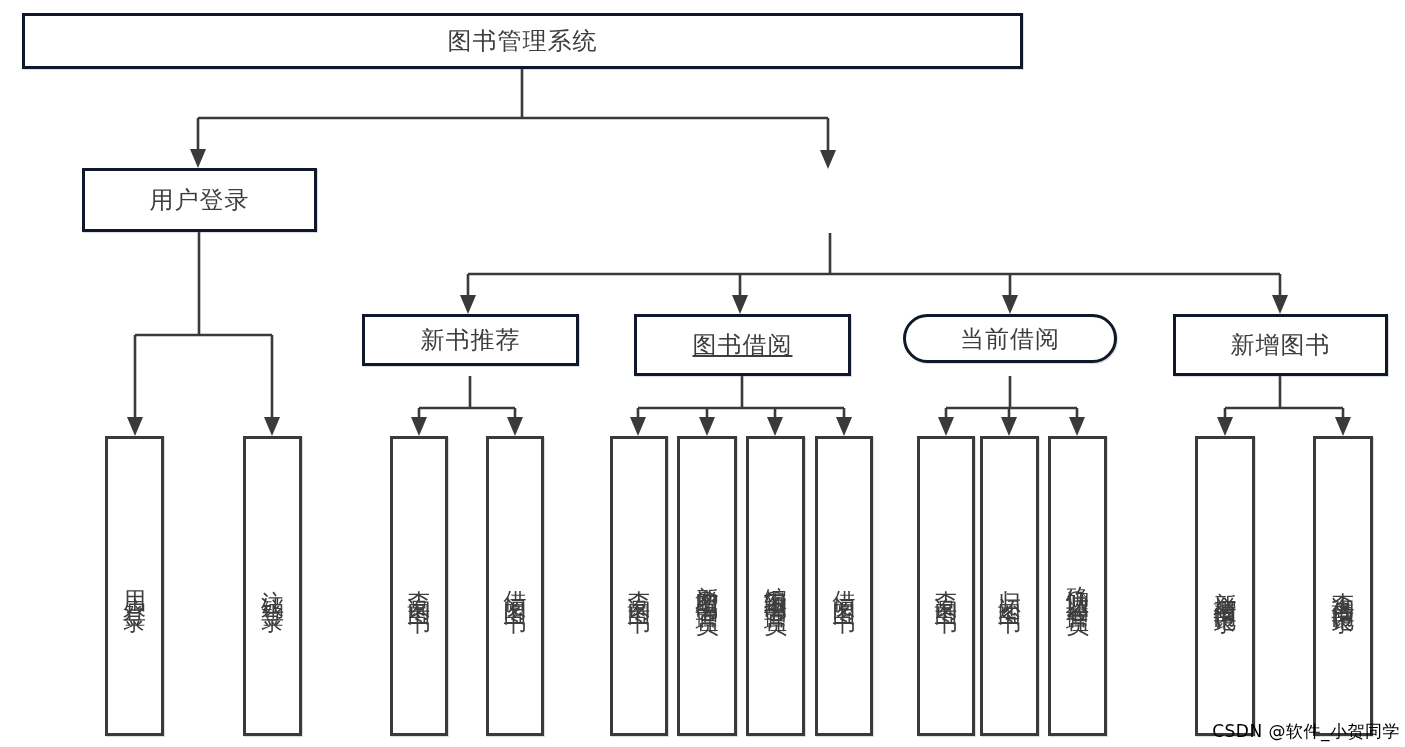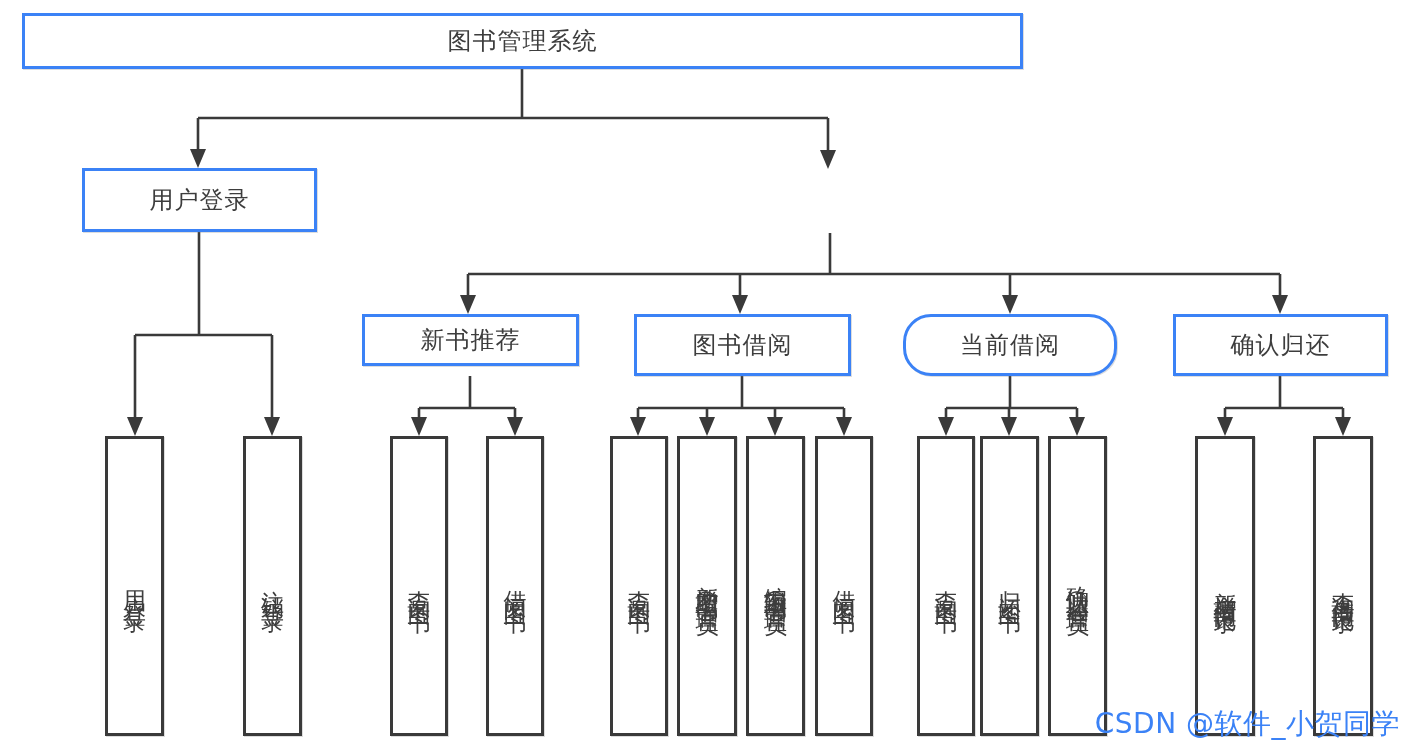--- a/index.html
+++ b/index.html
@@ -14,21 +14,21 @@
     background: #ffffff;
   }
   .connectors {
     position: absolute; left: 0; top: 0;
     width: 1405px; height: 747px;
     pointer-events: none;
   }
   .node {
     position: absolute;
     background: #ffffff;
-    border: 3px solid #3b82f6;
+    border: 3px solid #0f172a;
     display: flex; align-items: center; justify-content: center;
     color: #3d3d3d;
     font-size: 24px;
     letter-spacing: 1px;
     box-shadow: 1px 1px 0 rgba(120,120,120,0.25);
   }
   .node .hlabel { white-space: nowrap; }
   .leaf {
     position: absolute;
     top: 436px; height: 300px;
@@ -43,22 +43,22 @@
     text-orientation: mixed;
     font-size: 23px;
     letter-spacing: 7px;
     line-height: 1;
     white-space: nowrap;
   }
   .leaf.long .vlabel { letter-spacing: 4px; }
   .watermark {
     position: absolute;
     right: 5px; bottom: 4px;
-    font-size: 28px;
-    color: #3b82f6;
+    font-size: 17px;
+    color: #000000;
     letter-spacing: 0.5px;
     white-space: nowrap;
   }
 </style>
 </head>
 <body>
 
 <div class="canvas">
 
   <svg class="connectors" viewBox="0 0 1405 747" xmlns="http://www.w3.org/2000/svg">
@@ -85,28 +85,28 @@
     <span class="hlabel">图书管理系统</span>
   </div>
 
   <div class="node" style="left:82px; top:168px; width:235px; height:64px;">
     <span class="hlabel">用户登录</span>
   </div>
 
   <div class="node" style="left:362px; top:314px; width:217px; height:52px;">
     <span class="hlabel">新书推荐</span>
   </div>
-  <div class="node" style="left:634px; top:314px; width:217px; height:62px;">
+  <div class="node" style="left:634px; top:314px; width:217px; height:62px;text-decoration:underline;">
     <span class="hlabel">图书借阅</span>
   </div>
-  <div class="node" style="left:903px; top:314px; width:214px; height:62px;border-radius:28px;">
+  <div class="node" style="left:903px; top:314px; width:214px; height:49px;border-radius:28px;">
     <span class="hlabel">当前借阅</span>
   </div>
   <div class="node" style="left:1173px; top:314px; width:215px; height:62px;">
-    <span class="hlabel">确认归还</span>
+    <span class="hlabel">新增图书</span>
   </div>
 
   <div class="leaf" style="left:105px; width:59px;">
     <span class="vlabel">用户登录</span>
   </div>
   <div class="leaf" style="left:243px; width:59px;">
     <span class="vlabel">注销登录</span>
   </div>
 
   <div class="leaf" style="left:390px; width:58px;">

